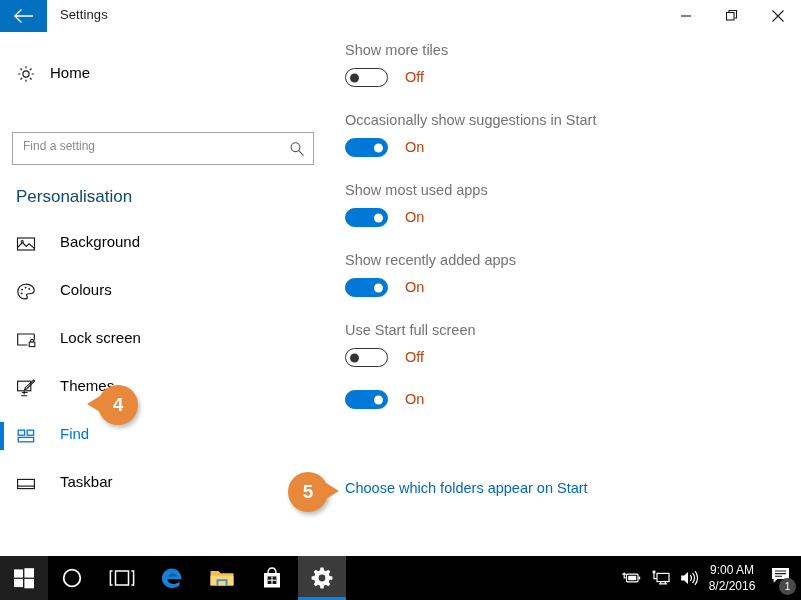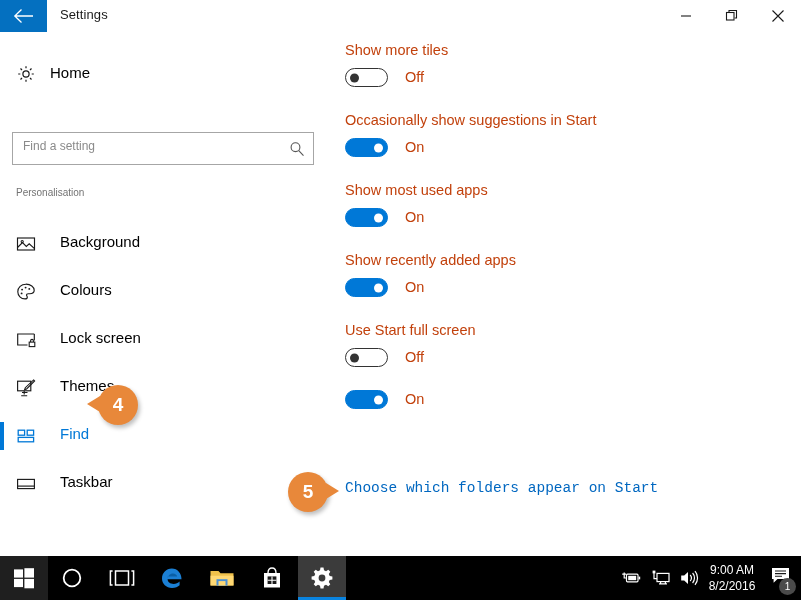--- a/index.html
+++ b/index.html
@@ -114,22 +114,22 @@
     width: 255px;
     padding: 0;
   }
   #search-input::placeholder { color: #8a8a8a; opacity: 1; }
   #search-icon { position: absolute; right: 8px; top: 8px; }
 
   #section-header {
     position: absolute;
     left: 16px;
     top: 155px;
-    font-size: 10px;
-    color: #737373;
+    font-size: 17px;
+    color: #0c4a6e;
   }
 
   #navlist {
     position: absolute;
     left: 0;
     top: 188px;
     width: 325px;
   }
   .nav-item {
     position: relative;
@@ -170,21 +170,21 @@
     height: 524px;
     background: #ffffff;
   }
   .setting {
     position: absolute;
     left: 20px;
     width: 400px;
   }
   .setting .s-label {
     font-size: 14.5px;
-    color: #c2410c;
+    color: #737373;
     line-height: 20px;
     margin: 0 0 8px 0;
   }
   .toggle-row {
     position: relative;
     height: 22px;
   }
   .toggle {
     position: absolute;
     left: 0;
@@ -232,21 +232,20 @@
     line-height: 19px;
   }
   #folders-link {
     position: absolute;
     left: 20px;
     top: 448px;
     font-size: 14.5px;
     color: #0067c0;
     text-decoration: none;
     cursor: pointer;
-    font-family: Liberation Mono, monospace;
   }
 
   
   .callout {
     position: absolute;
     width: 40px;
     height: 40px;
   }
   .callout .circle {
     position: absolute;

